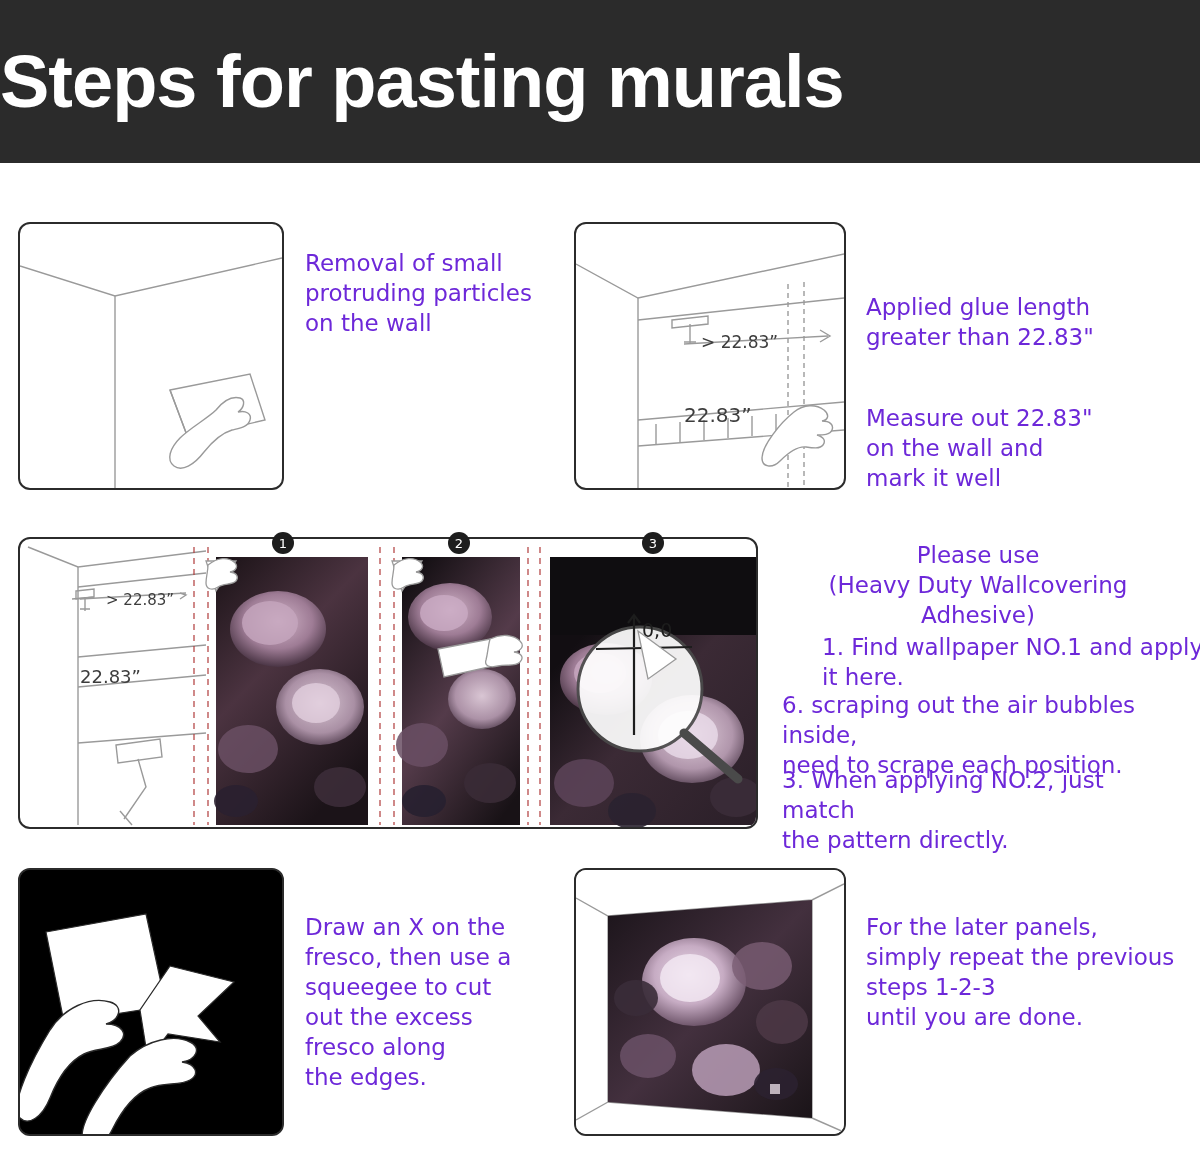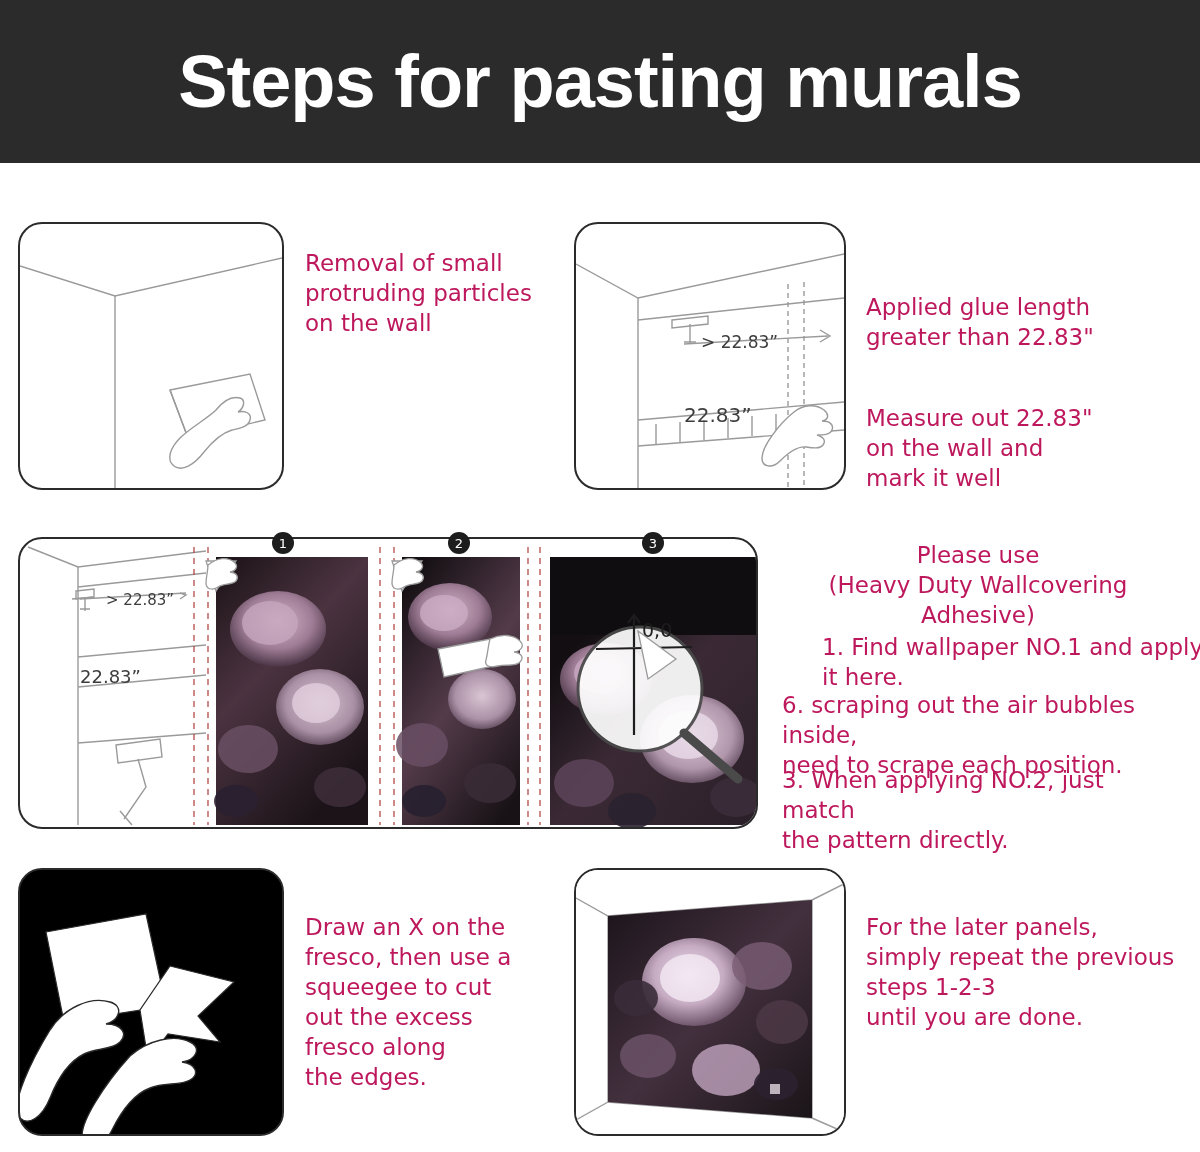--- a/index.html
+++ b/index.html
@@ -16,48 +16,48 @@
     overflow: hidden;
   }
 
   
   .header {
     width: 1200px;
     height: 163px;
     background: #2b2b2b;
     display: flex;
     align-items: center;
-    justify-content: center;
+    justify-content: flex-start;
     box-sizing: border-box;
   }
   .header-title {
     color: #ffffff;
     font-family: "Liberation Sans", sans-serif;
     font-weight: bold;
     font-size: 74px;
     letter-spacing: -1px;
     line-height: 1;
     white-space: nowrap;
   }
 
   
   .panel {
     position: absolute;
     box-sizing: border-box;
     border: 2px solid #2b2b2b;
-    border-radius: 24px;
+    border-radius: 12px;
     overflow: hidden;
     background: #ffffff;
   }
   .caption {
     position: absolute;
     font-family: "DejaVu Sans", sans-serif;
     font-size: 23px;
     line-height: 30px;
-    color: #be185d;
+    color: #6d28d9;
     white-space: pre-line;
   }
 
   
   #panel-wall-clean { left: 18px; top: 222px; width: 266px; height: 268px; }
   #cap-clean { left: 305px; top: 248px; width: 260px; }
 
   #panel-glue { left: 574px; top: 222px; width: 272px; height: 268px; }
   #cap-glue { left: 866px; top: 280px; width: 300px; margin-top: 12px; }
   #cap-measure { left: 866px; top: 403px; width: 310px; }

